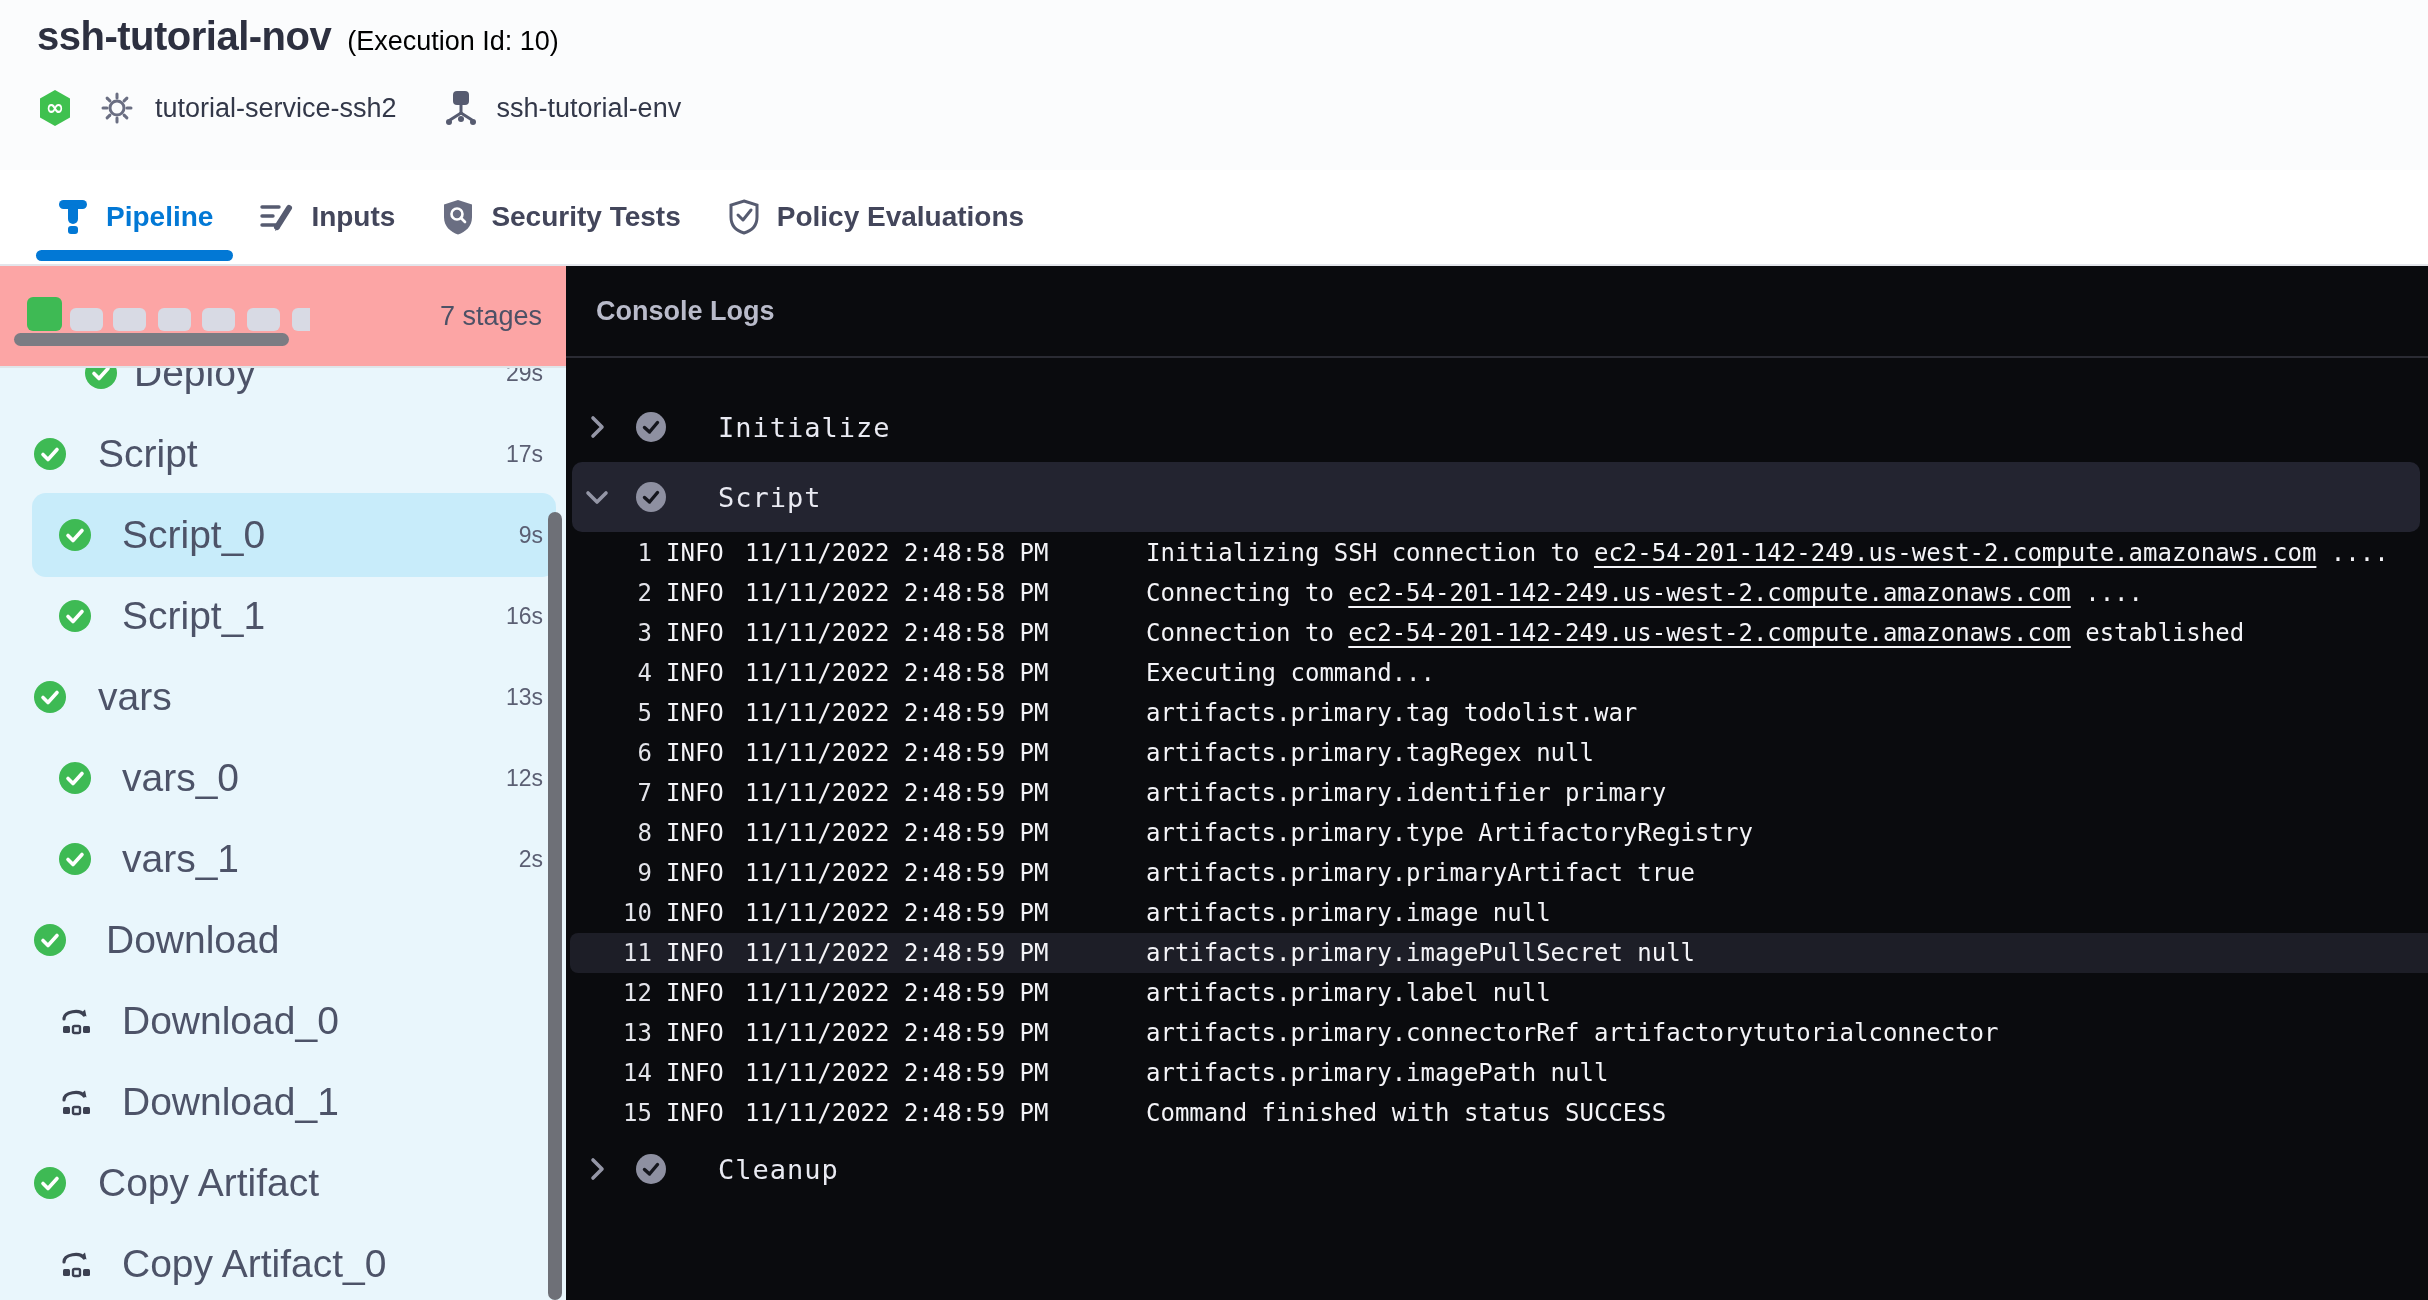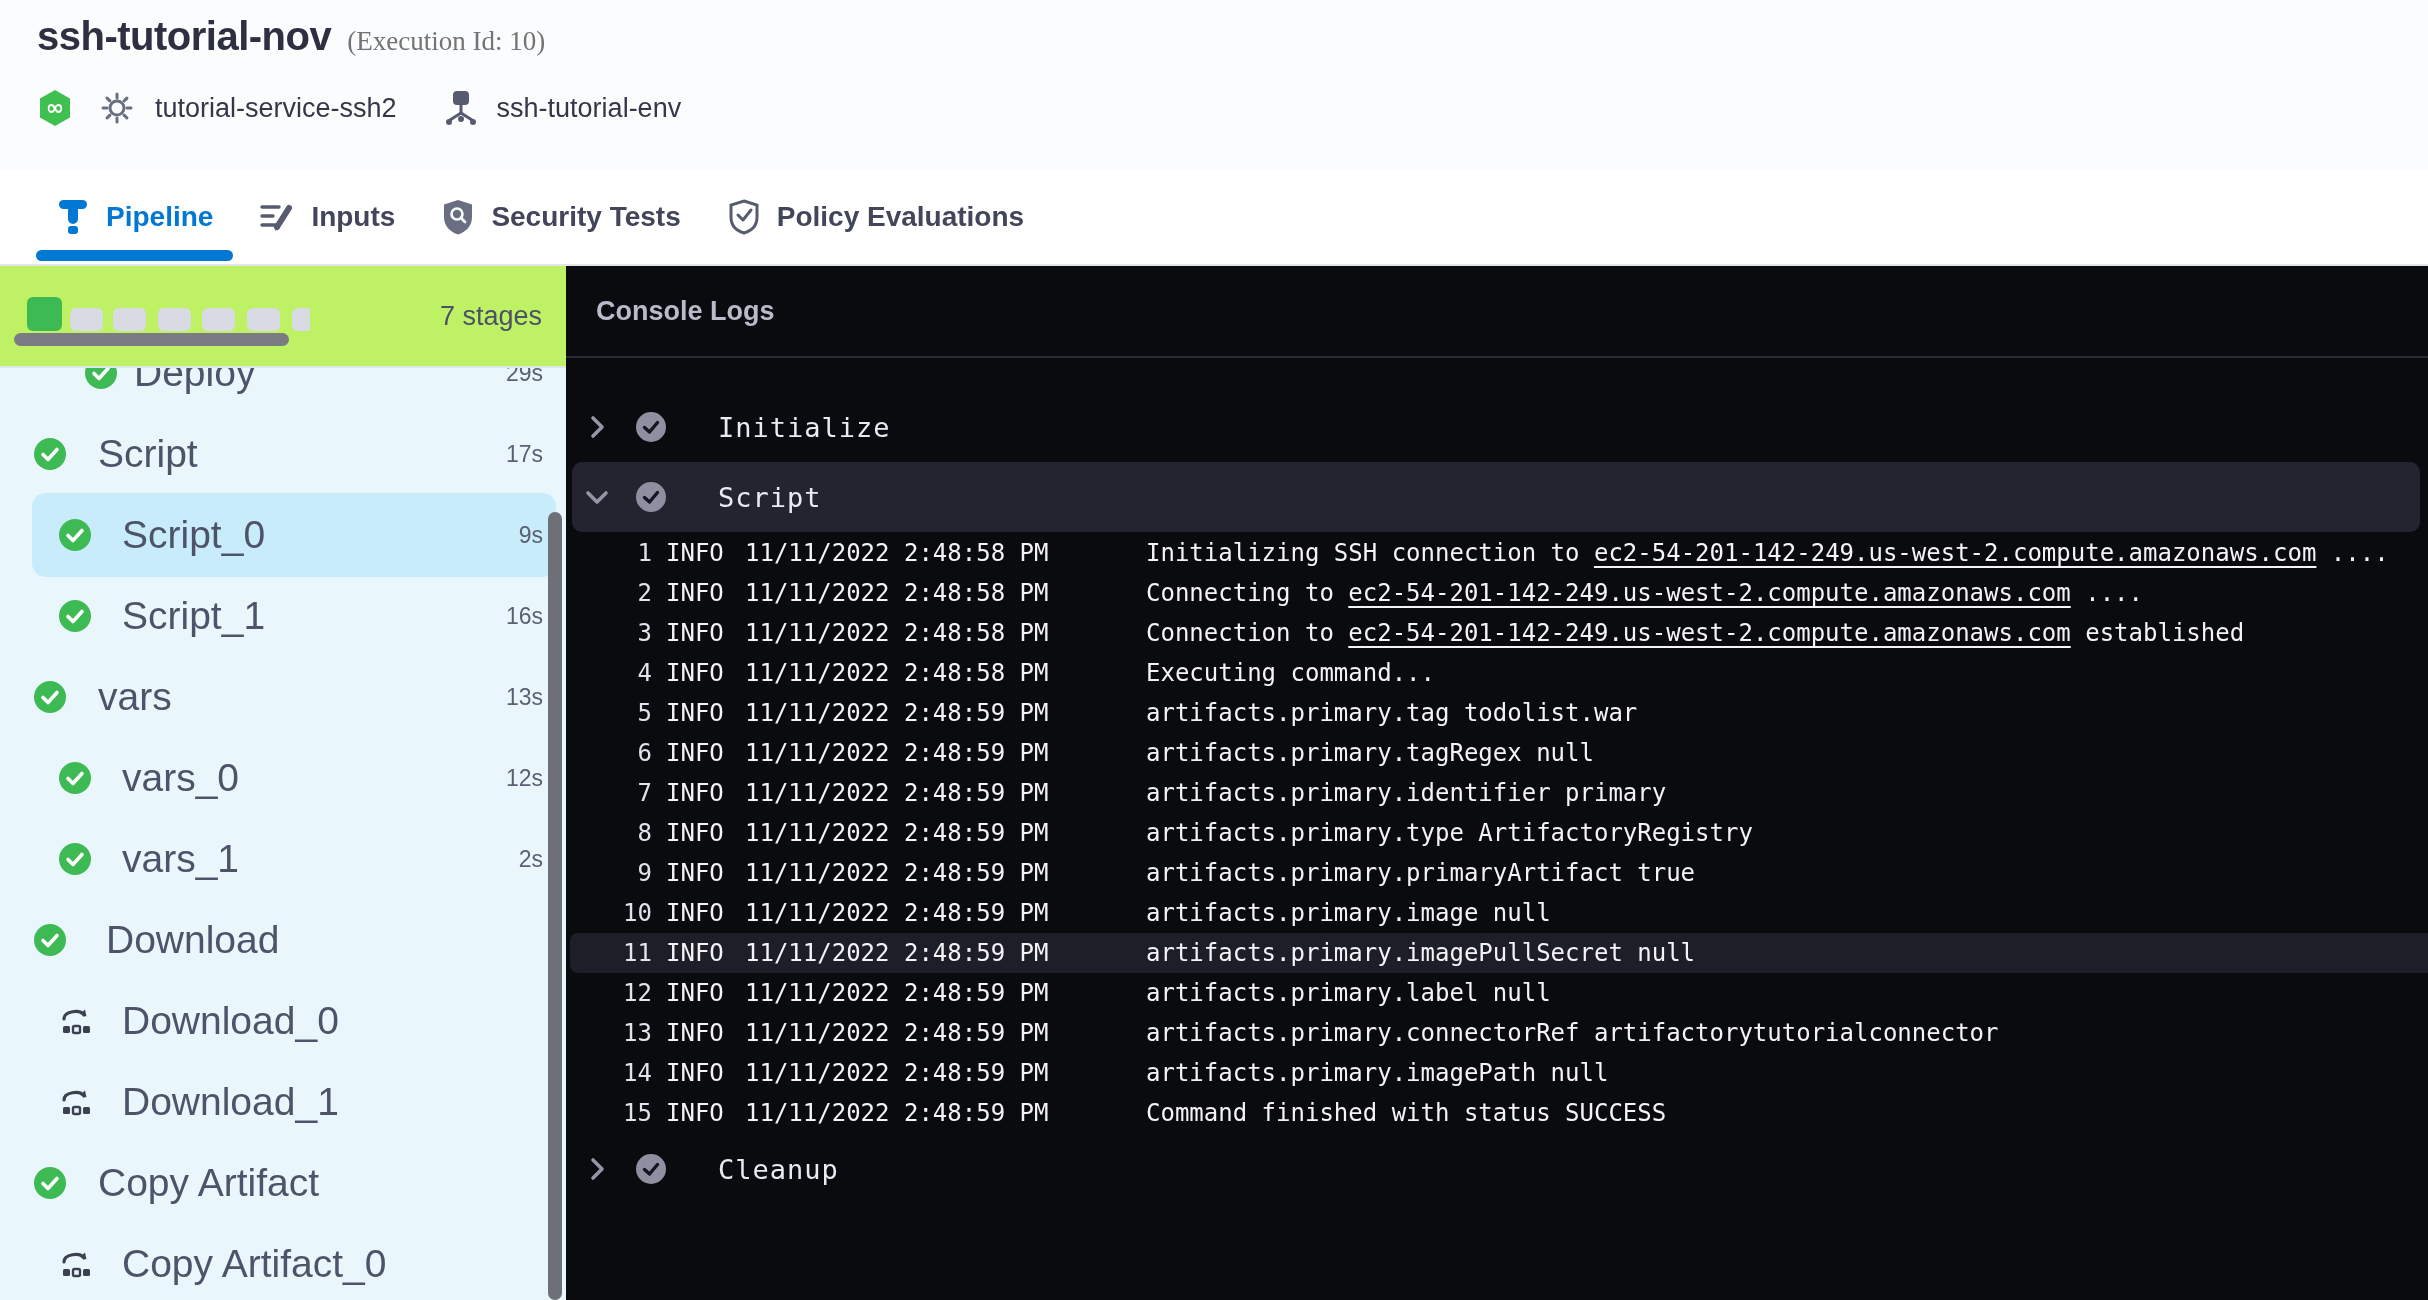--- a/index.html
+++ b/index.html
@@ -4,21 +4,21 @@
 <style>
   * { margin:0; padding:0; box-sizing:border-box; }
   html,body { width:2428px; height:1300px; overflow:hidden; background:#ffffff;
               font-family:"Liberation Sans", sans-serif; }
   .app { position:relative; width:2428px; height:1300px; background:#fbfcfd;padding-left:16px; }
 
   
   .topbar { position:absolute; left:0; top:0; width:2428px; height:170px; background:#fbfcfd; }
   .title-row { position:absolute; left:37px; top:14px; display:flex; align-items:baseline; gap:16px; }
   .page-title { font-size:40px; font-weight:700; color:#2d3040; letter-spacing:-0.5px; }
-  .exec-id { font-size:27px; color:#737373;font-family:Liberation Serif, serif; }
+  .exec-id { font-size:27px; color:#000000; }
   .meta-row { position:absolute; left:37px; top:88px; height:40px; display:flex; align-items:center; gap:26px; }
   .meta-text { font-size:27px; color:#333849; }
   .meta-ico { display:inline-flex; align-items:center; justify-content:center; }
 
   
   .tabbar { position:absolute; left:0; top:170px; width:2428px; height:96px; background:#ffffff;
             border-bottom:2px solid #e3e5eb; display:flex; align-items:center; padding-left:36px; gap:6px; }
   .tab { position:relative; height:96px; display:flex; align-items:center; gap:16px; padding:0 20px; cursor:pointer; }
   .tab .tab-label { font-size:28px; font-weight:600; color:#43465b; white-space:nowrap; }
   .tab.active .tab-label { color:#0278d5; }
@@ -32,21 +32,21 @@
   
   .sidebar { position:absolute; left:0; top:0; width:566px; height:1034px; background:#e9f6fc; overflow:hidden; }
   .stage-list { position:absolute; left:0; top:0; width:566px; height:1034px; z-index:1; }
   .stage-row { position:absolute; left:0; width:566px; height:84px; }
   .stage-row .row-bg { position:absolute; left:32px; right:10px; top:0; bottom:0; border-radius:14px; }
   .stage-row.selected .row-bg { background:#c8ecfa; }
   .stage-ico { position:absolute; top:50%; transform:translateY(-50%); width:32px; height:32px; }
   .stage-label { position:absolute; top:50%; transform:translateY(-50%); font-size:39px; color:#4d5368; white-space:nowrap; }
   .stage-duration { position:absolute; right:23px; top:50%; transform:translateY(-50%); font-size:23px; color:#5b5f73; }
 
-  .sidebar-head { position:absolute; left:0; top:0; width:566px; height:102px; background:#bef264;
+  .sidebar-head { position:absolute; left:0; top:0; width:566px; height:102px; background:#fca5a5;
                   border-bottom:2px solid #dfe5e9; z-index:3; }
   .squares-strip { position:absolute; left:0; top:31px; width:310px; height:34px; overflow:hidden; }
   .sq { position:absolute; border-radius:6px; }
   .sq.done { background:#3eba54; top:0; height:34px; }
   .sq.todo { background:#d8dae4; top:11px; height:23px; }
   .squares-scrollbar { position:absolute; left:14px; top:67px; width:275px; height:13px; border-radius:7px;
                        background:#7b7c83; z-index:3; }
   .stages-label { position:absolute; right:24px; top:50%; transform:translateY(-50%); font-size:27px; color:#4d5166; }
   .sidebar-vscroll { position:absolute; left:548px; top:246px; width:14px; height:788px; border-radius:7px;
                      background:#6e7077; z-index:4; }

